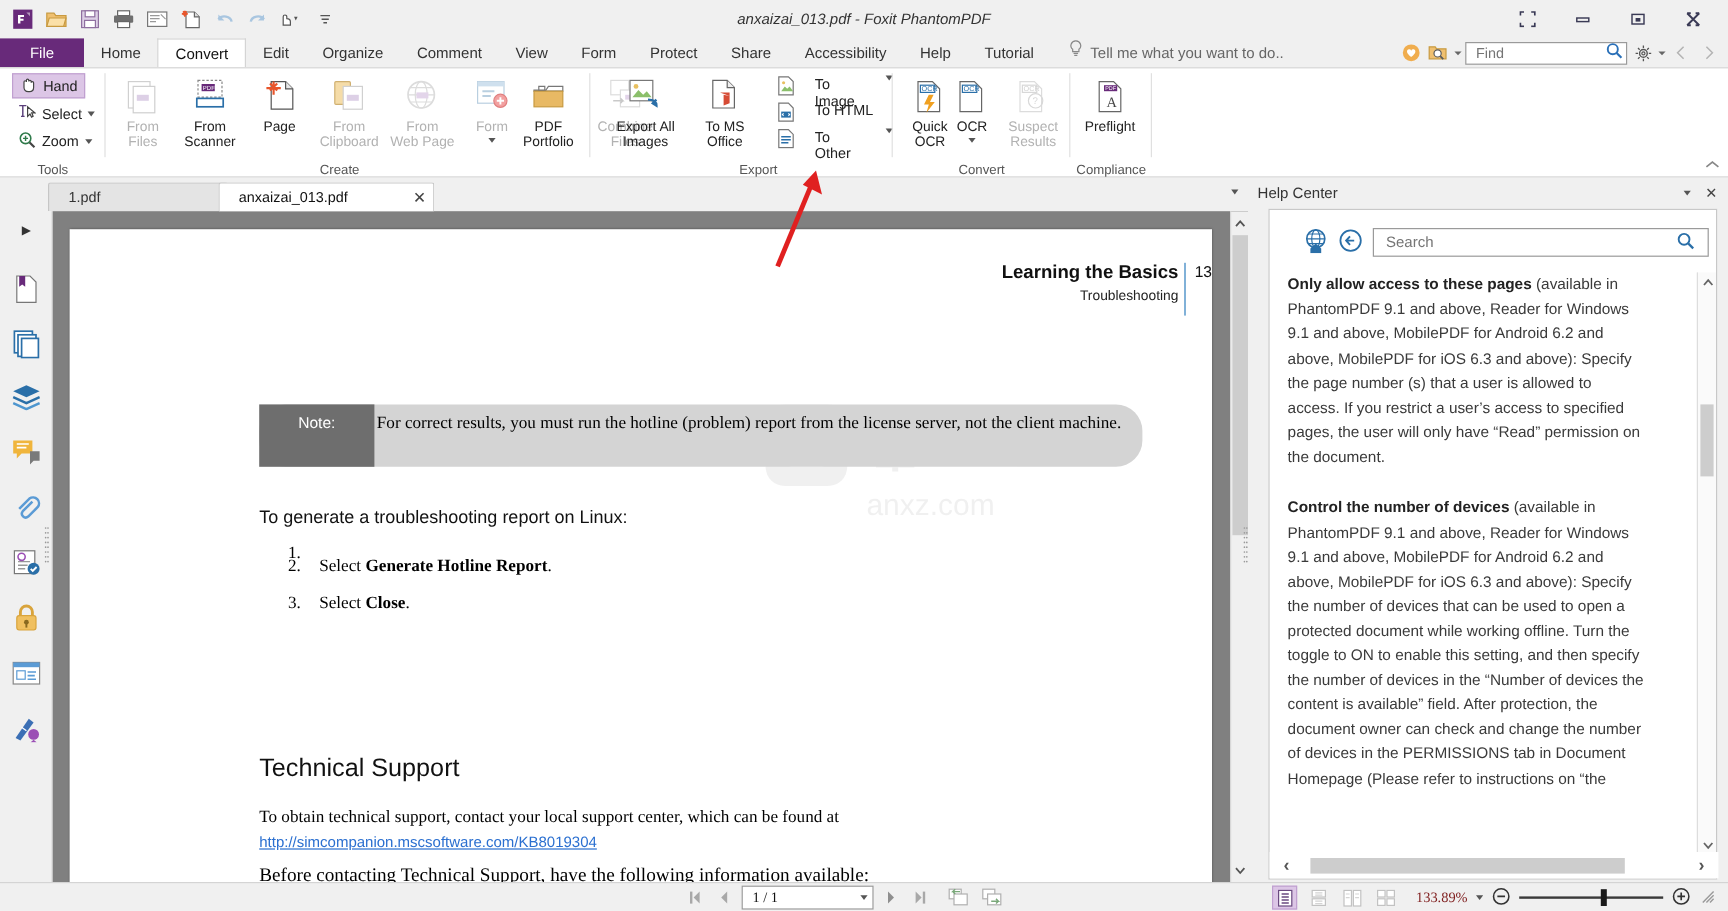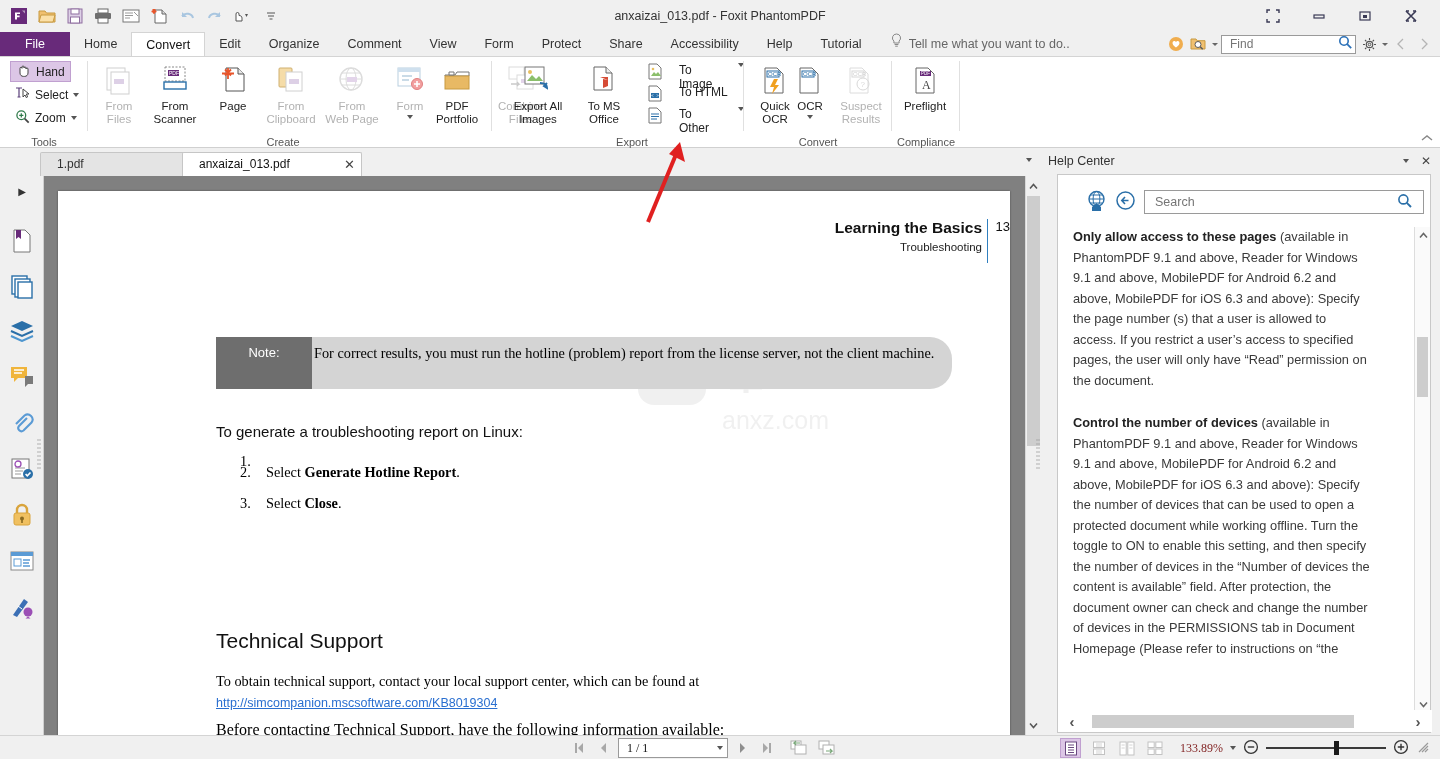--- a/index.html
+++ b/index.html
@@ -19,21 +19,21 @@
     position: absolute; left: 0; top: 0; width: 1440px; height: 32px;
     background: #f0f0f0;
   }
   .qat { position: absolute; left: 6px; top: 4px; display: flex; align-items: center; gap: 2px; }
   .qat-btn {
     width: 26px; height: 24px; display: flex; align-items: center; justify-content: center;
     border: 0; background: transparent;
   }
   .title-text {
     position: absolute; left: 0; top: 0; width: 1440px; height: 32px;
-    line-height: 32px; text-align: center; font-size: 12.5px; color: #333;
+    line-height: 32px; text-align: center; font-size: 12.5px; color: #333; font-style: italic;
   }
   .wincontrols { position: absolute; right: 6px; top: 0; height: 32px; display: flex; align-items: center; }
   .wincontrol { width: 46px; height: 30px; display: flex; align-items: center; justify-content: center; }
 
   
   .menubar {
     position: absolute; left: 0; top: 32px; width: 1440px; height: 24px;
     background: #f0f0f0;
   }
   .ribbon-tabs { position: absolute; left: 0; top: 0; display: flex; height: 24px; }

